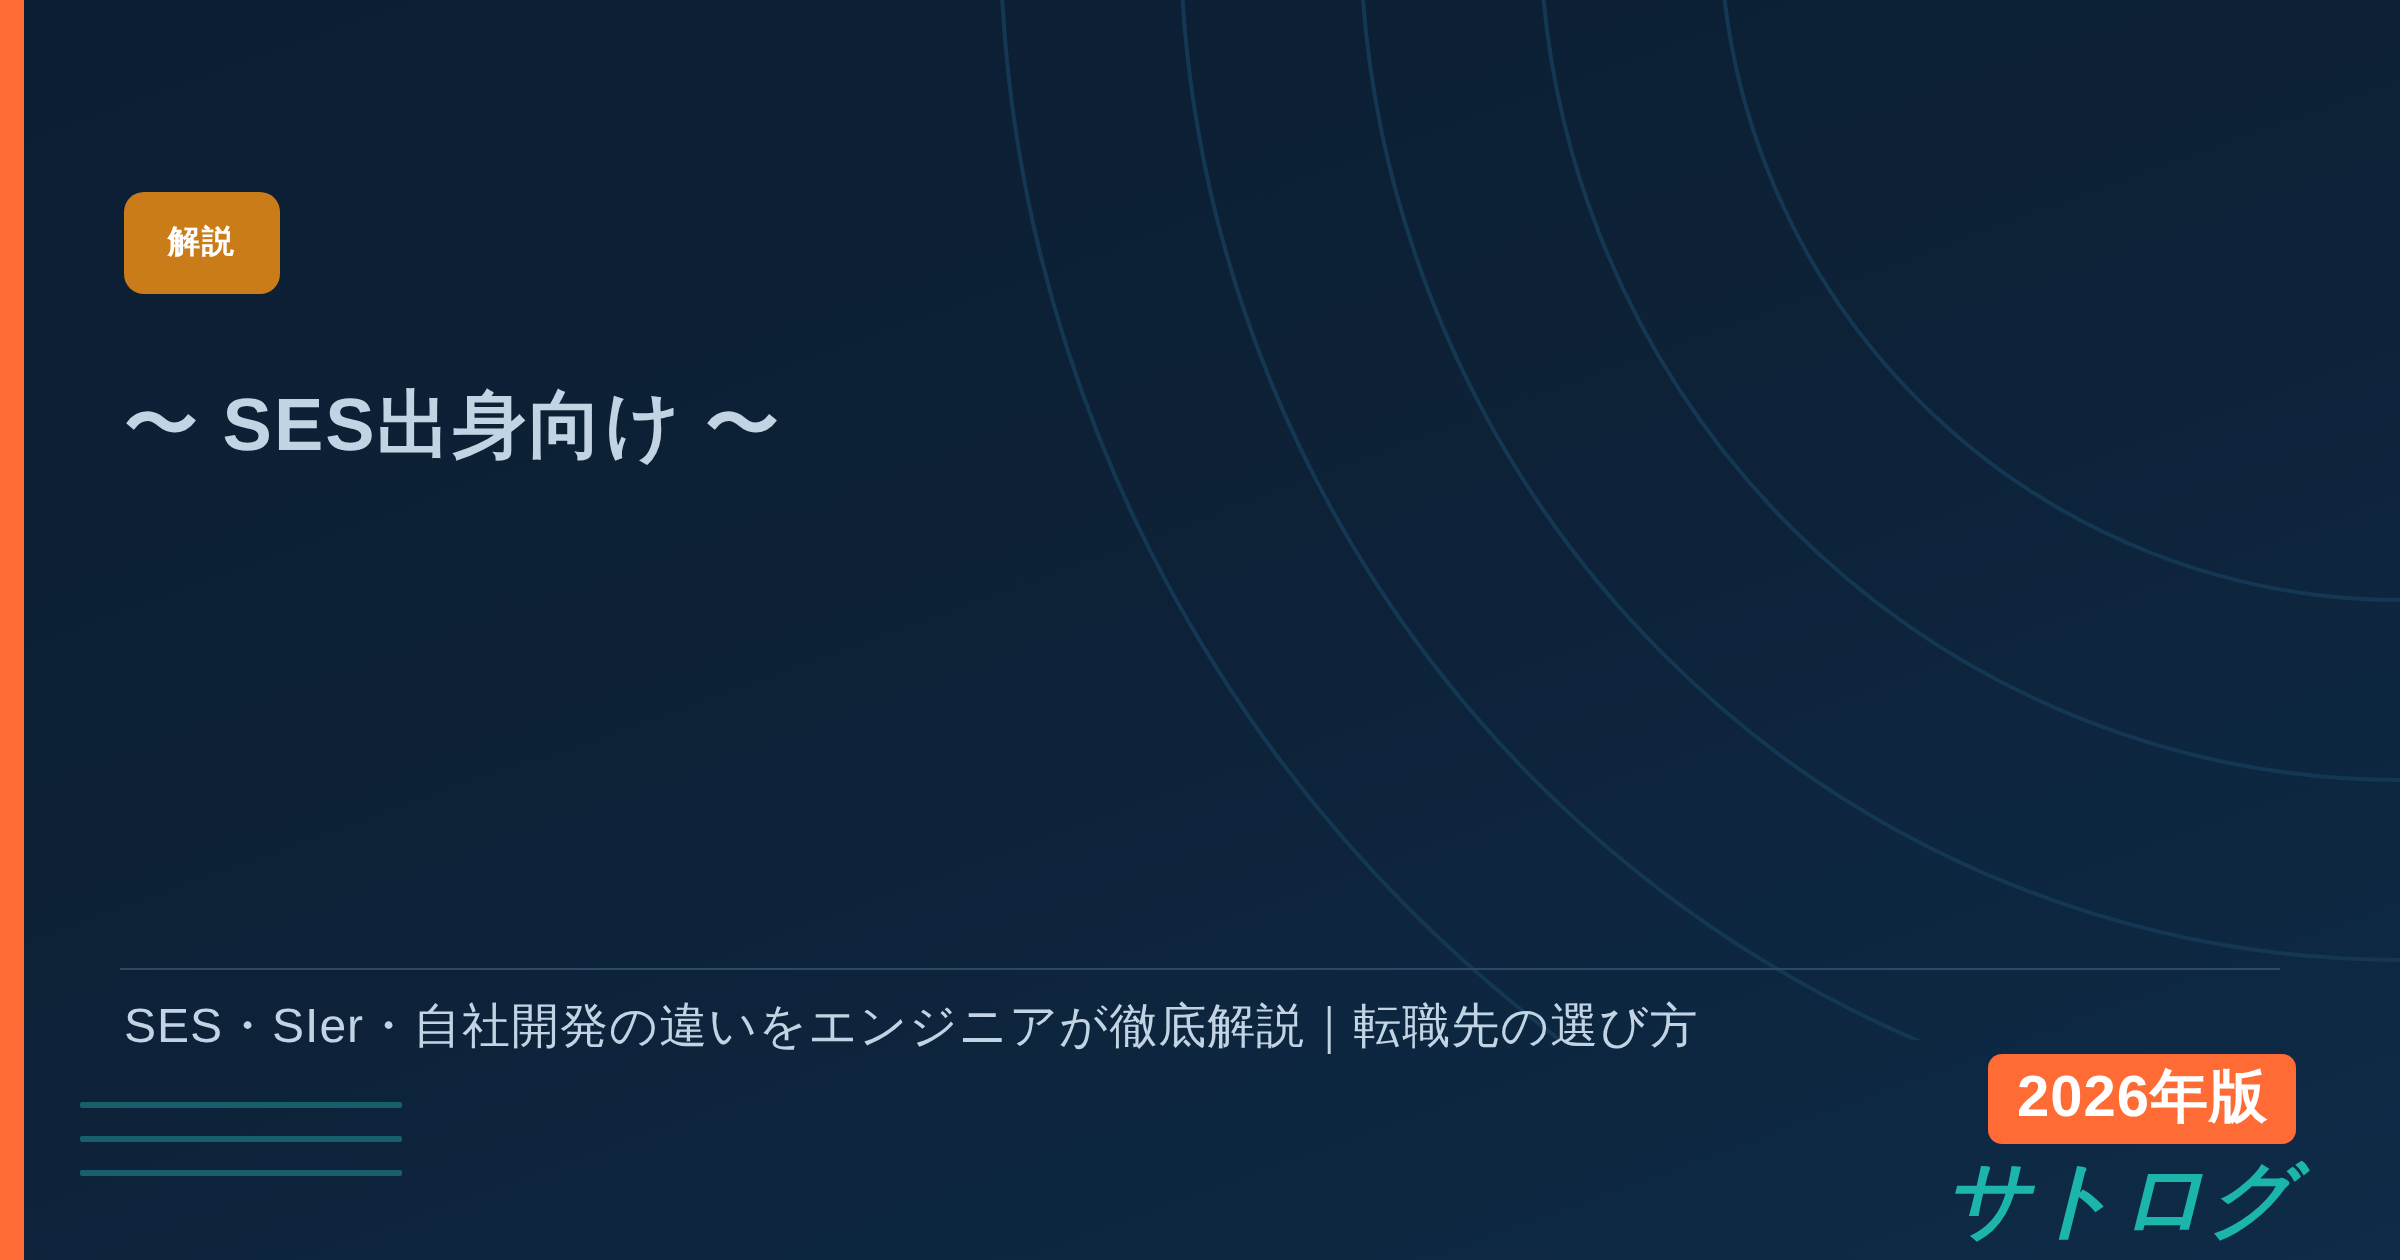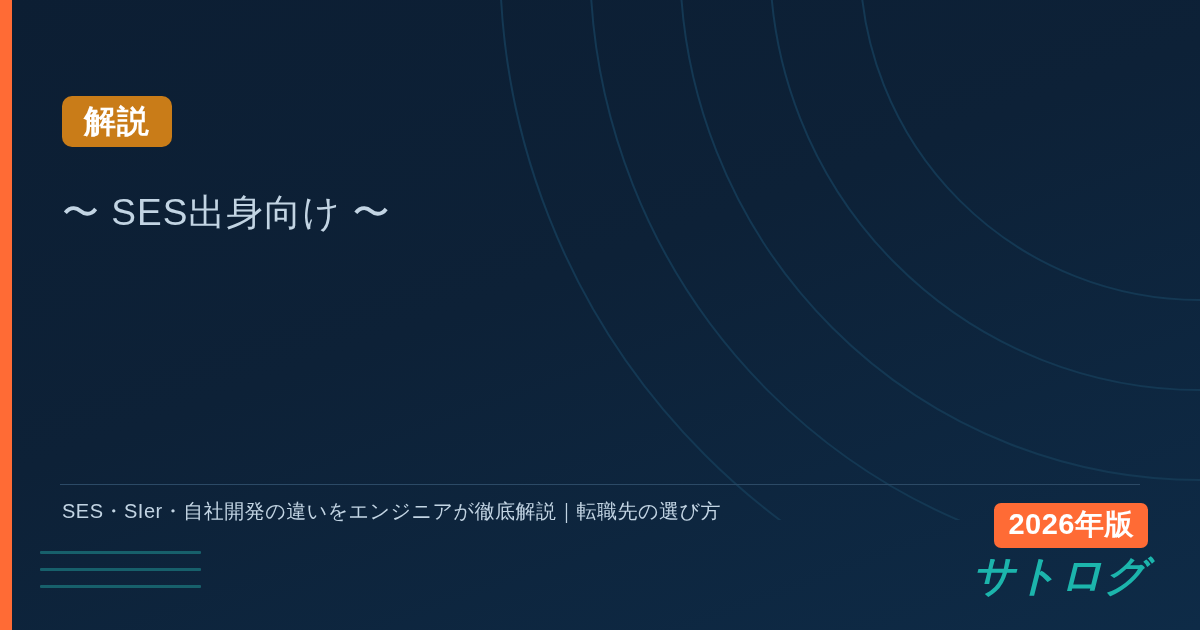--- a/index.html
+++ b/index.html
@@ -68,21 +68,21 @@
     top: 96px;
     height: 51px;
     box-sizing: border-box;
     padding: 12px 22px;
     display: flex;
     align-items: center;
     justify-content: center;
     background: #c97c18;
     color: #ffffff;
     border-radius: 10px;
-    font-size: 32px;
+    font-size: 16px;
     font-weight: bold;
     letter-spacing: 1px;
     z-index: 5;
   }
 
   
   .headline-block {
     position: absolute;
     left: 62px;
     top: 172px;
@@ -93,21 +93,21 @@
     font-size: 84px;
     line-height: 1.0;
     font-weight: bold;
     color: #ffffff;
     letter-spacing: 1px;
   }
   .subheadline {
     margin: 22px 0 0 0;
     font-size: 37px;
     line-height: 1.0;
-    font-weight: normal;
+    font-weight: bold;
     color: #c2d4e3;
     letter-spacing: 1px;
   }
 
   
   .footer-divider {
     position: absolute;
     left: 60px;
     top: 484px;
     width: 1080px;
@@ -116,32 +116,32 @@
     z-index: 4;
   }
 
   
   .footer-description {
     position: absolute;
     left: 62px;
     top: 498px;
     width: 910px;
     margin: 0;
-    font-size: 20px;
+    font-size: 24px;
     line-height: 1.35;
     color: #c2d4e3;
     letter-spacing: 0.5px;
     z-index: 5;
   }
 
   
   .brand {
     position: absolute;
     right: 52px;
-    bottom: 32px;
+    bottom: 8px;
     z-index: 5;
     display: flex;
     flex-direction: column;
     align-items: flex-end;
     margin-top: 28px;
   }
   .badge-edition {
     height: 45px;
     box-sizing: border-box;
     padding: 0 14px;

